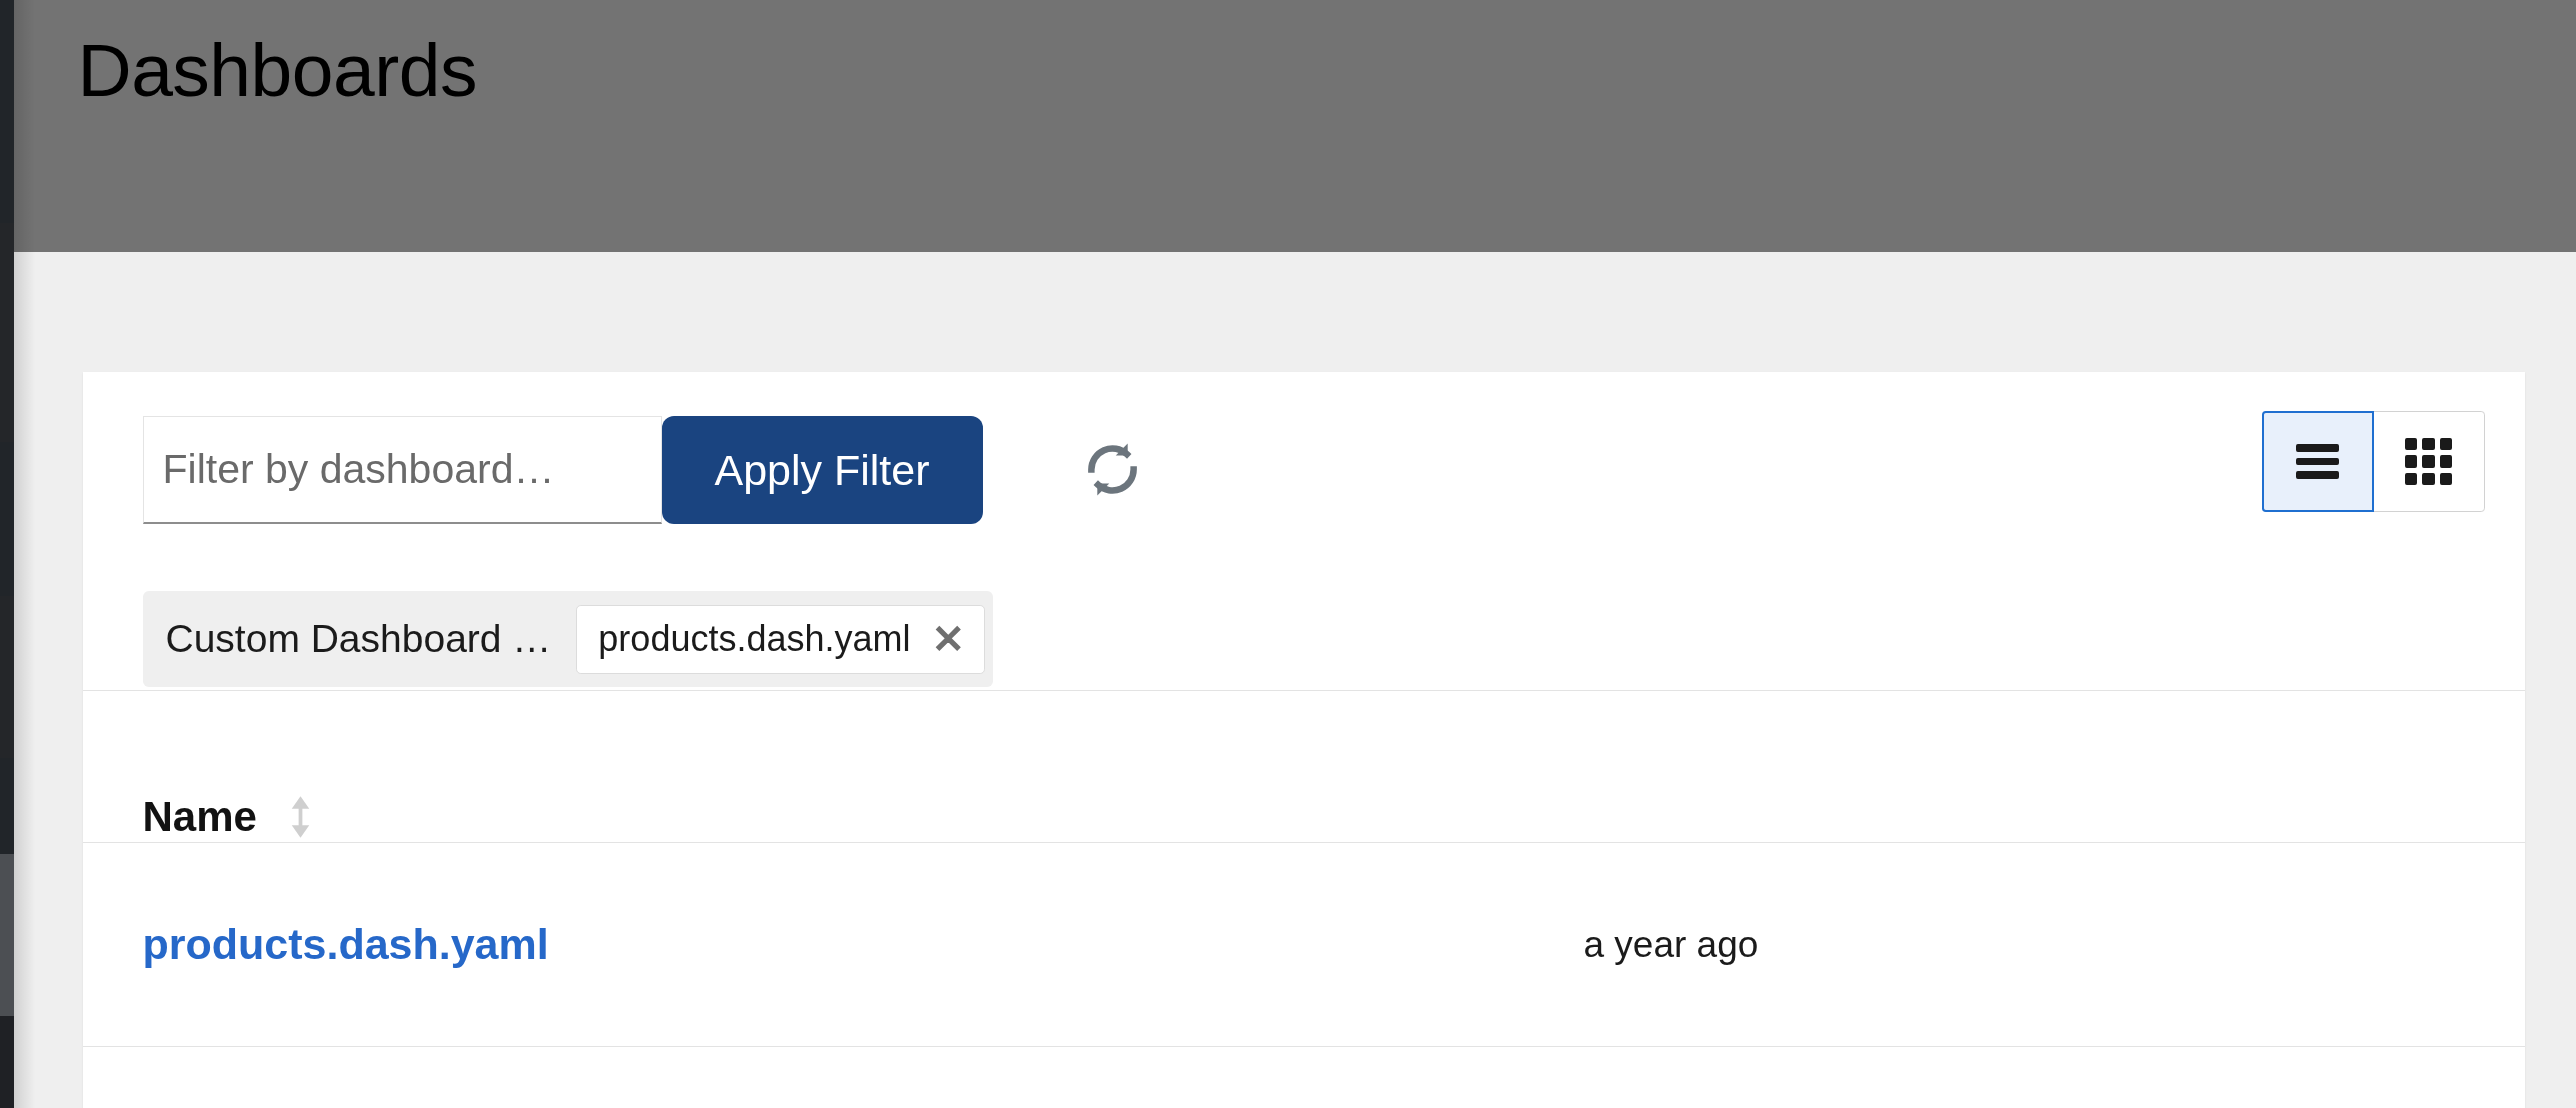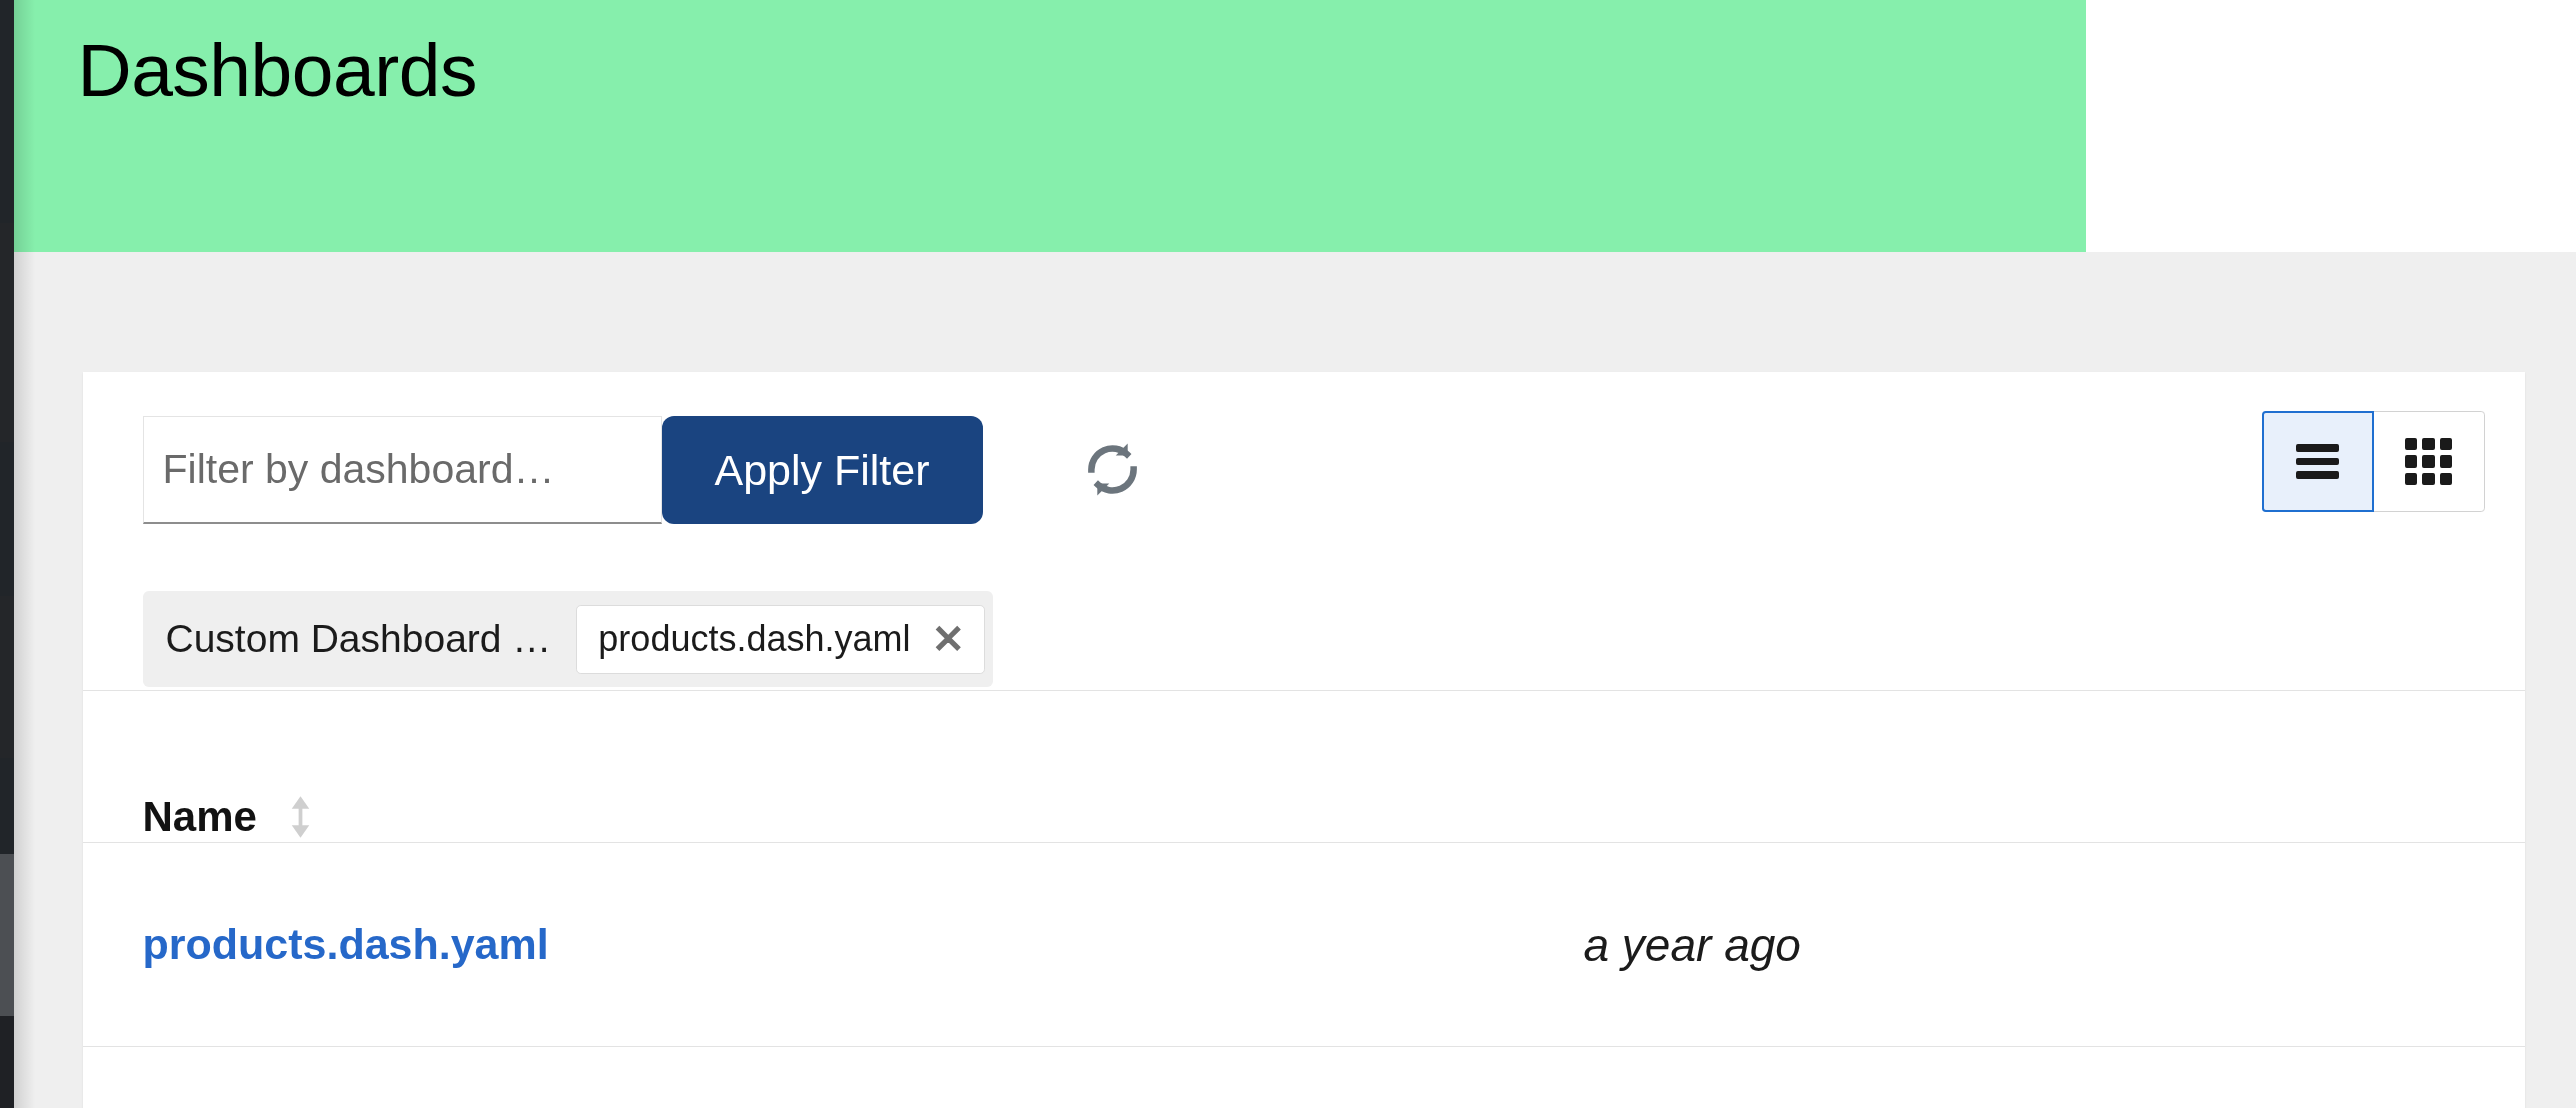--- a/index.html
+++ b/index.html
@@ -29,23 +29,23 @@
     width: 21px; height: 1108px;
     background: linear-gradient(to right, rgba(0,0,0,0.13), rgba(0,0,0,0));
     z-index: 9;
     pointer-events: none;
   }
 
   
   .page-header {
     position: absolute;
     left: 13.5px; top: 0;
-    width: 2072px;
+    width: 2563px;
     height: 252px;
-    background: #86efac;
+    background: #737373;
   }
   .page-title {
     position: absolute;
     left: 64px;
     top: 29px;
     font-size: 75px;
     font-weight: 400;
     color: #000000;
     letter-spacing: -0.5px;
     line-height: 1.1;
@@ -271,23 +271,22 @@
   .sort-active  { margin-left: 37px; display: inline-flex; cursor: pointer; }
 
   .row-link {
     font-size: 43px;
     font-weight: bold;
     color: #2668c9;
     text-decoration: none;
     cursor: pointer;
   }
   .row-date {
-    font-size: 46px;
+    font-size: 37px;
     color: #1b1b1b;
-    font-style: italic;
   }
 </style>
 </head>
 <body>
 
 <div class="left-rail" id="rail">
     <div class="rail-seg" style="background: rgb(33, 37, 41); height: 223px;"></div>
     <div class="rail-seg" style="background: rgb(36, 38, 41); height: 219px;"></div>
     <div class="rail-seg" style="background: rgb(33, 37, 41); height: 154px;"></div>
     <div class="rail-seg" style="background: rgb(36, 38, 41); height: 162px;"></div>

